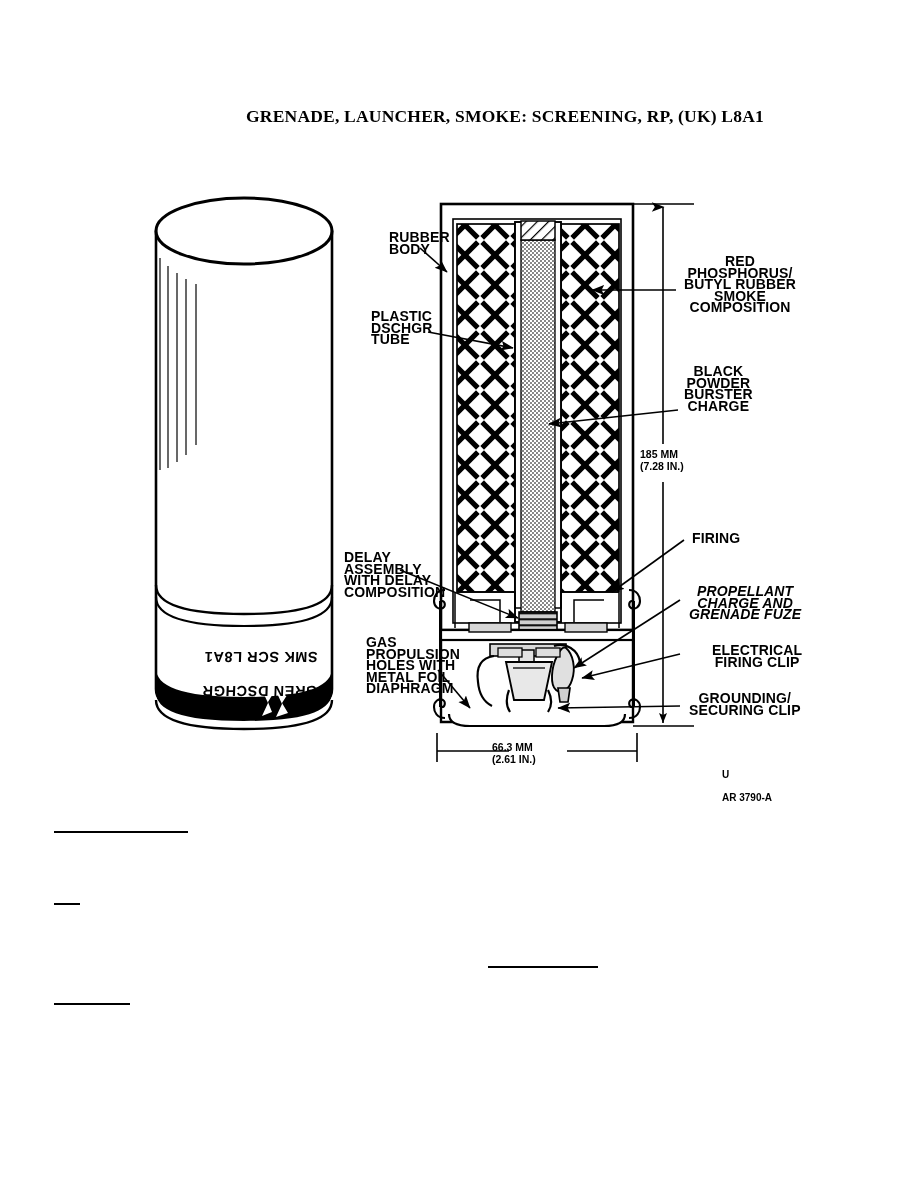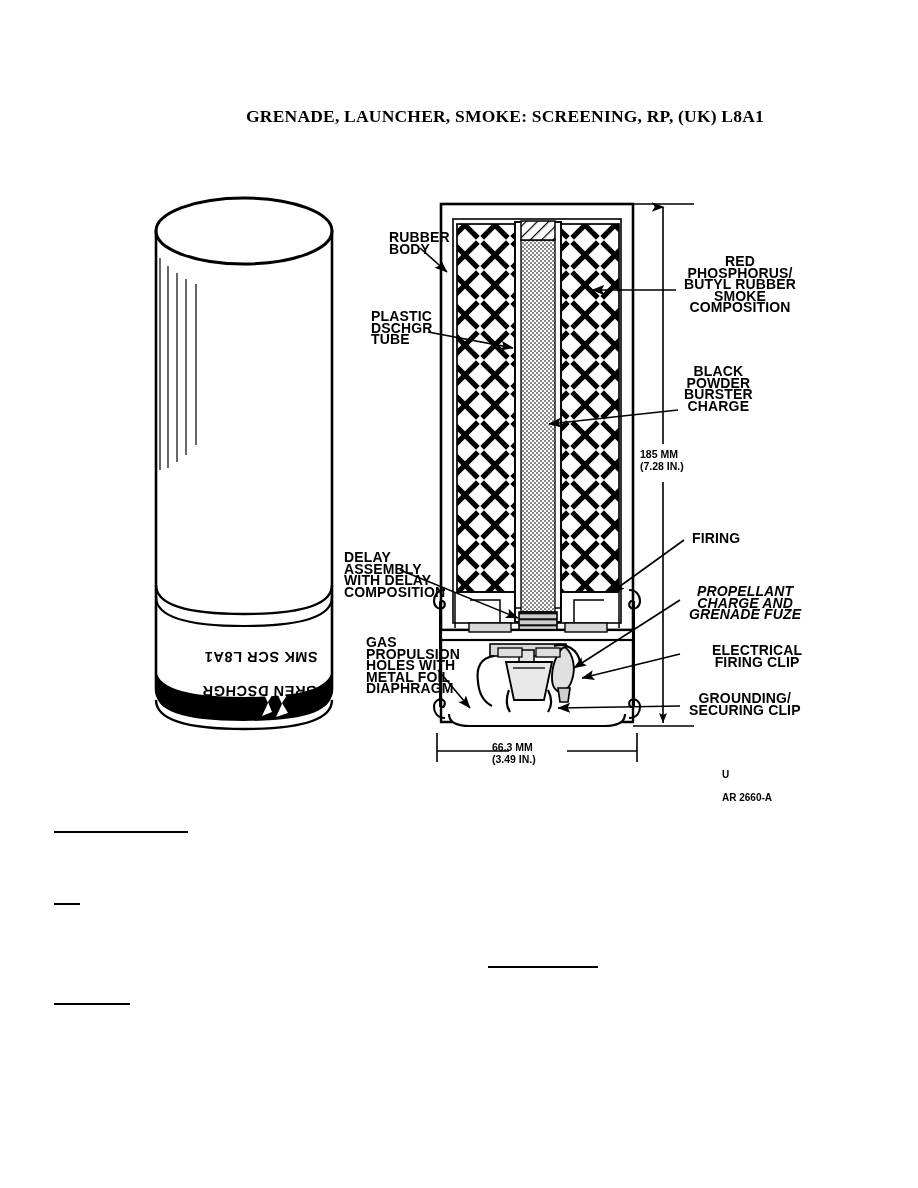--- a/index.html
+++ b/index.html
@@ -343,24 +343,24 @@
   <div class="callout right-align" style="left:689px; top:645px;margin-left:23px;">ELECTRICAL
 FIRING CLIP</div>
 
   <div class="callout right-align" style="left:689px; top:693px;">GROUNDING/
 SECURING CLIP</div>
 
   <div class="dim-label" style="left:640px; top:449px; width:92px;">185 MM
 (7.28 IN.)</div>
 
   <div class="dim-label" style="left:492px; top:742px; width:92px;">66.3 MM
-(3.49 IN.)</div>
+(2.61 IN.)</div>
 
   <div id="fig-ref">
     <span>U</span><br>
-    <span>AR 2660-A</span>
+    <span>AR 3790-A</span>
   </div>
 </div>
 
 <div class="page-rule" style="left:54px; top:831px; width:134px;"></div>
 <div class="page-rule" style="left:54px; top:903px; width:26px;"></div>
 <div class="page-rule" style="left:488px; top:966px; width:110px;"></div>
 <div class="page-rule" style="left:54px; top:1003px; width:76px;"></div>
 
 </body></html>

